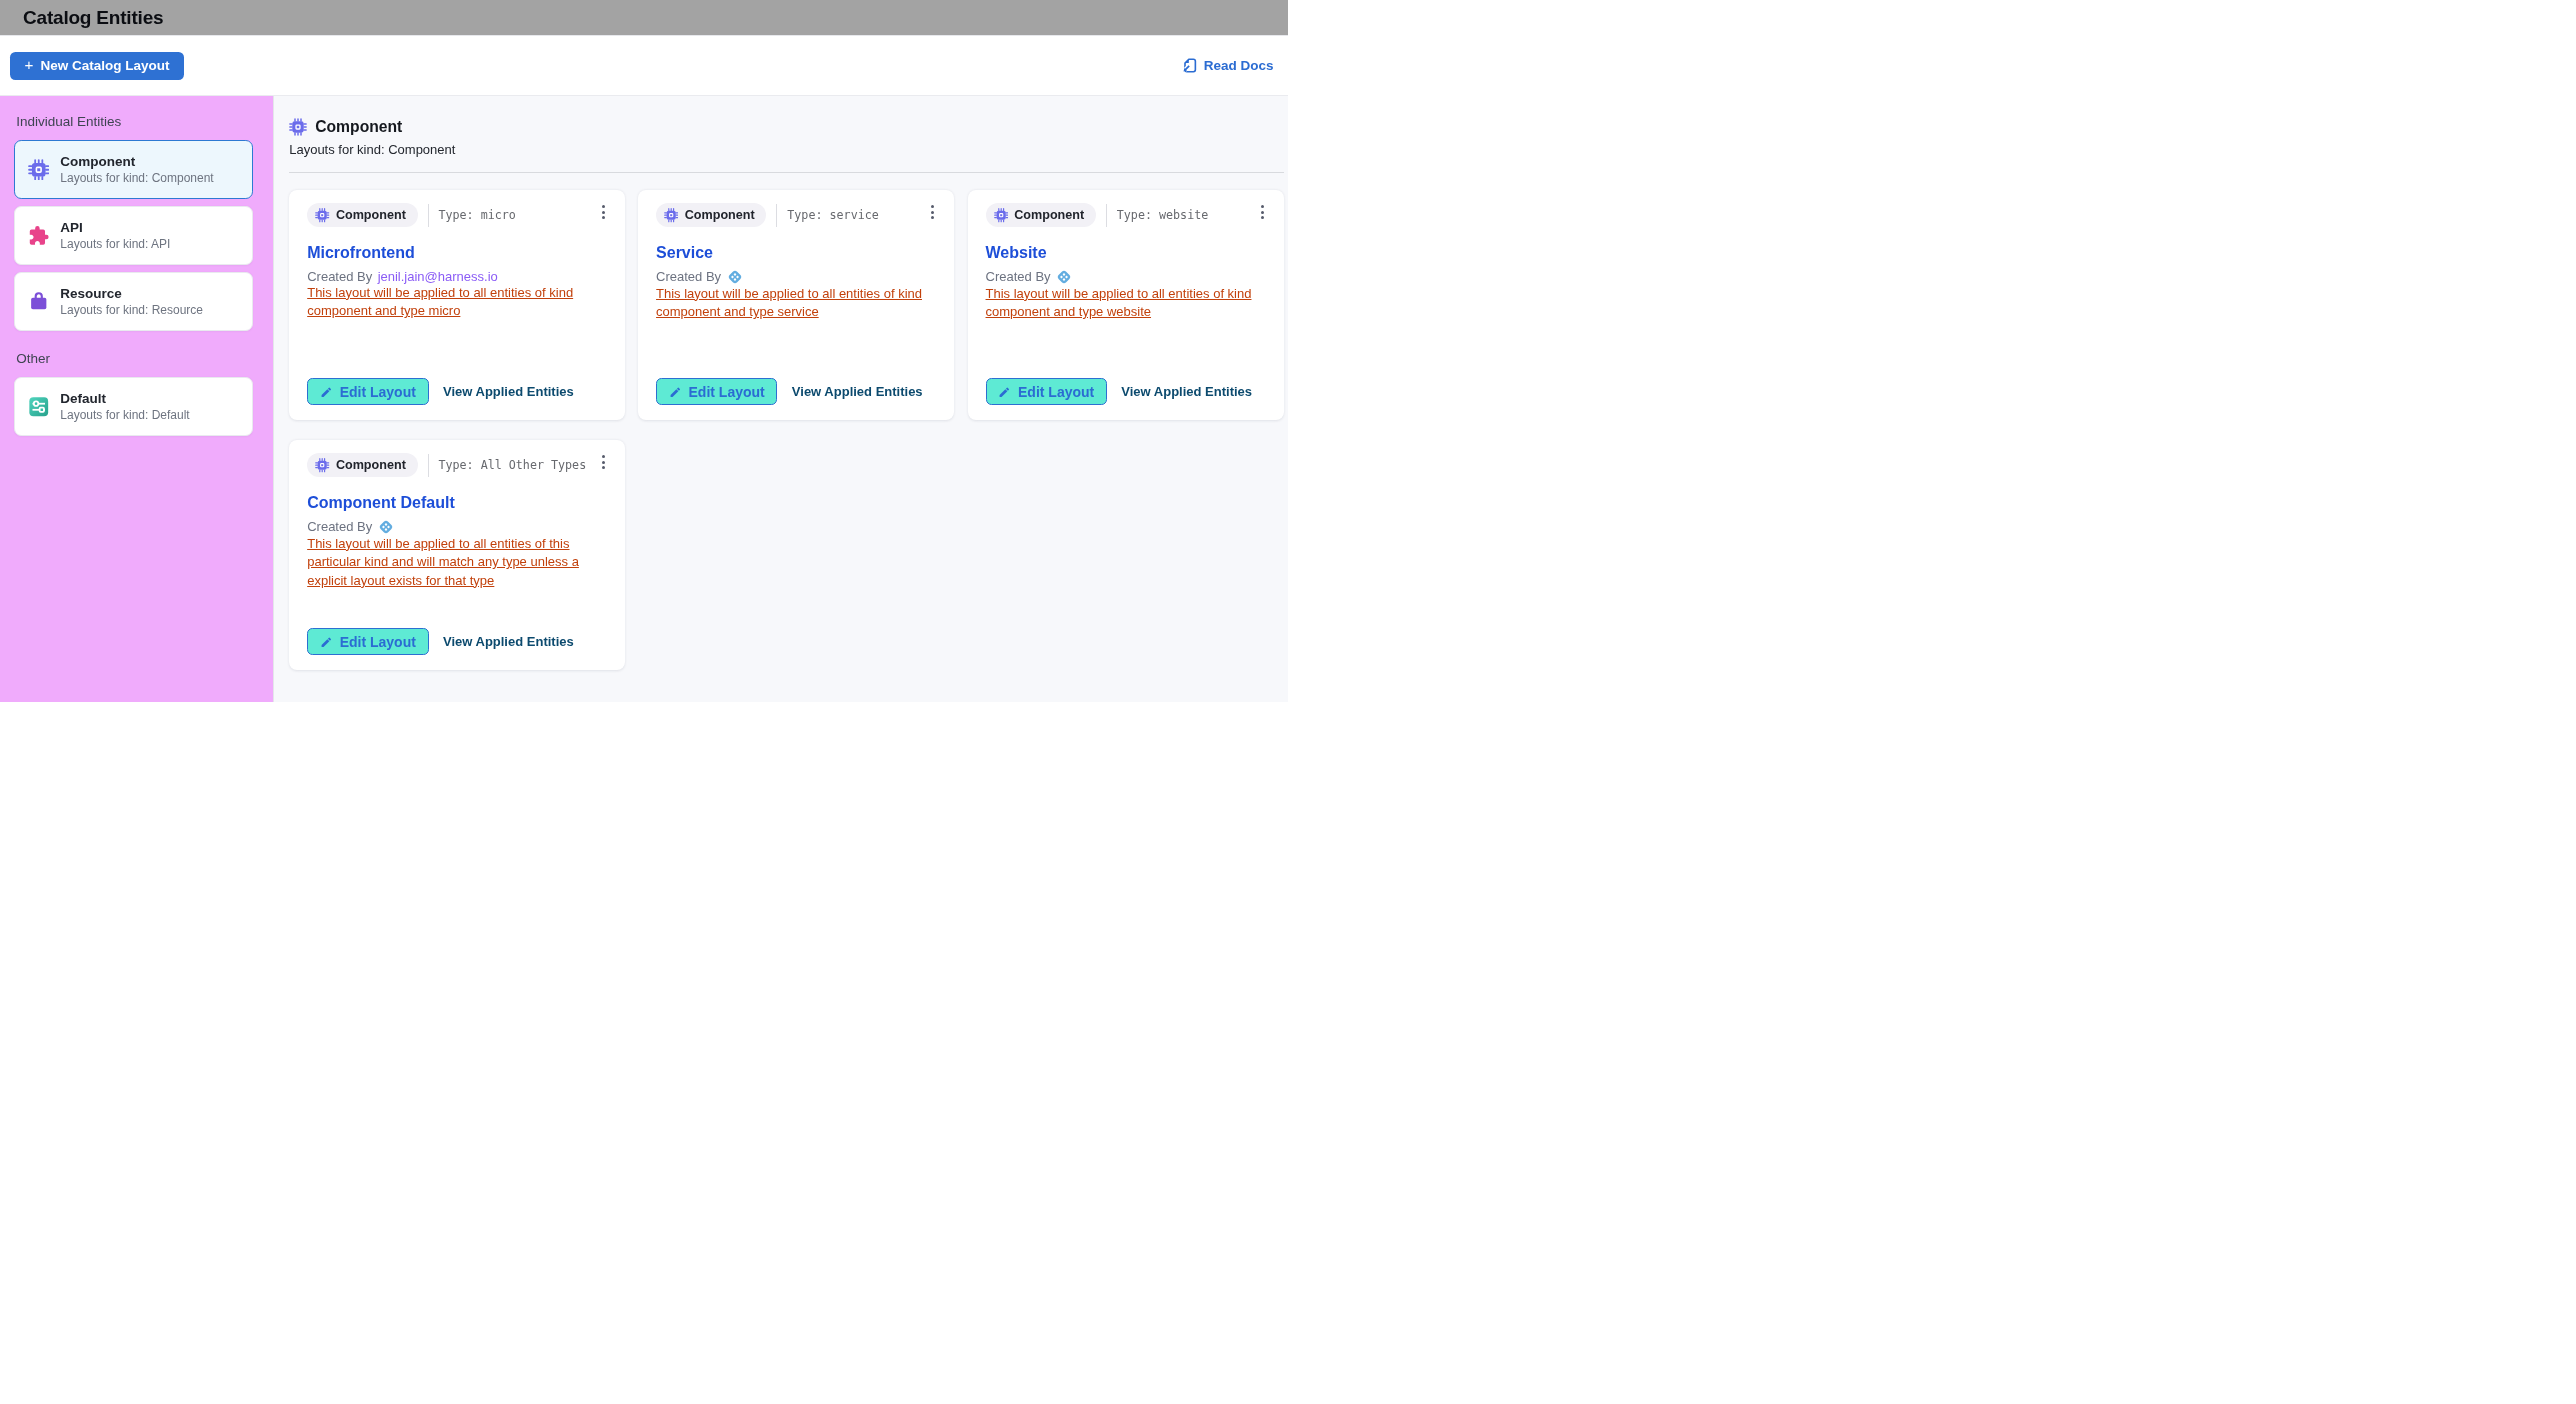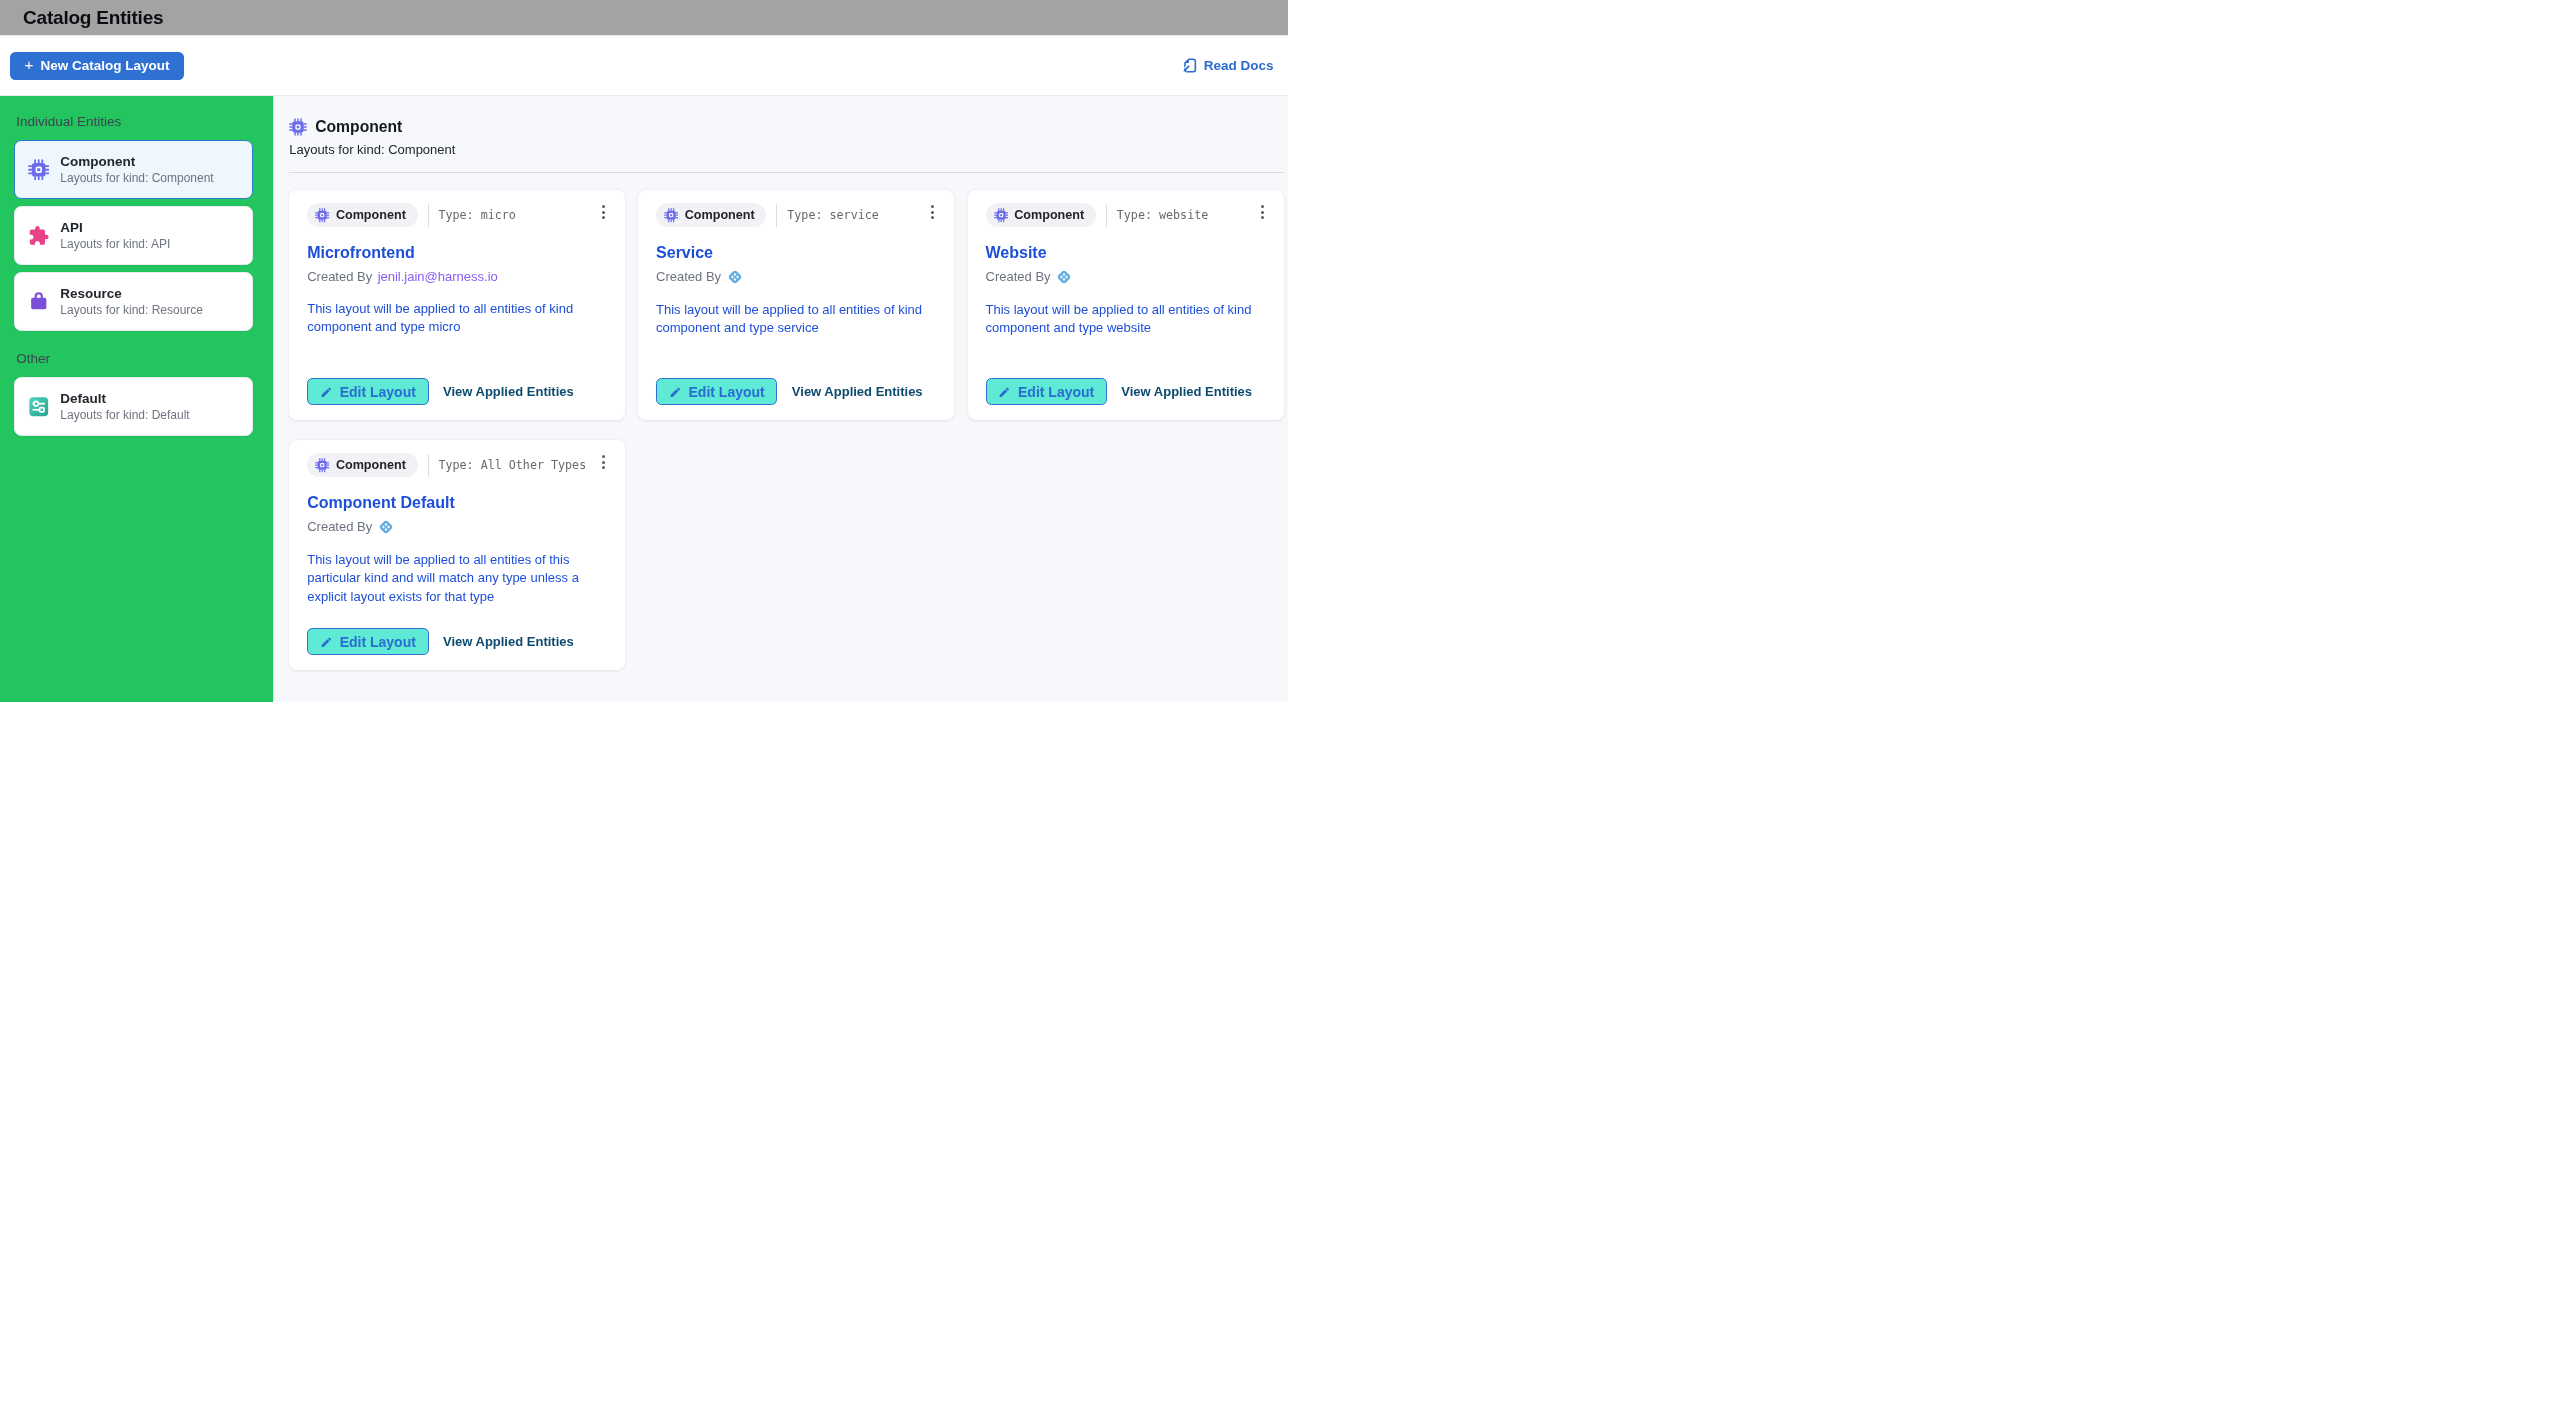--- a/index.html
+++ b/index.html
@@ -20,21 +20,21 @@
                  border:none; border-radius:5.4px; height:28px; padding:0 14.4px; font-size:13.5px;
                  font-weight:700; cursor:pointer; font-family:inherit; }
   .btn-primary .plus { font-size:15.2px; font-weight:500; line-height:1; margin-top:-0.9px; }
   .read-docs { display:inline-flex; align-items:center; gap:6.3px; color:#2b6cd2; font-size:13.5px;
                font-weight:700; text-decoration:none; cursor:pointer; }
 
   
   .body { flex:1 1 auto; display:flex; border-top:0.9px solid #eaebef; min-height:0; }
 
   
-  .sidebar { width:274px; flex:0 0 274px; background:#22c55e; border-right:0.9px solid #e4e6ea;
+  .sidebar { width:274px; flex:0 0 274px; background:#f0abfc; border-right:0.9px solid #e4e6ea;
              padding:18px 20px 0 14.4px; overflow:hidden; }
   .section-label { font-size:13.5px; font-weight:500; color:#3f4452; margin:0 1.8px 10.8px; }
   .section + .section { margin-top:20px; }
   .side-item { display:flex; align-items:center; gap:10.8px; background:#fff;
                border:0.9px solid #e9eaef; border-radius:7.2px; height:59px; padding:0 10.8px 0 12.6px;
                margin-bottom:7.2px; cursor:pointer; box-shadow:0 0.9px 1.8px rgba(25,35,60,.04); }
   .side-item.selected { background:#edf7fd; border:1.3px solid #2d79d2; box-shadow:none; }
   .side-item .texts { display:flex; flex-direction:column; gap:1.8px; }
   .side-item .item-title { font-size:13.5px; font-weight:700; color:#22262e; }
   .side-item .item-sub { font-size:12px; color:#6e7480; }
@@ -57,21 +57,21 @@
   .vsep { width:0.9px; height:23px; background:#dcdde2; }
   .type-text { font-family:"DejaVu Sans Mono", monospace; font-size:11.7px; color:#67696e; white-space:nowrap;text-align:right; }
   .kebab { margin-left:auto; align-self:flex-start; margin-top:-1.8px; display:flex; flex-direction:column;
            gap:2.3px; padding:3.6px 5.4px; cursor:pointer; }
   .kebab i { width:3.2px; height:3.2px; border-radius:50%; background:#565b6b; display:block; }
 
   .card-title { font-size:16px; font-weight:700; color:#1d4ed8; margin-top:17px; }
   .created-row { margin-top:6.3px; font-size:13px; color:#6c7280; display:flex; align-items:center; gap:5.4px; }
   .created-link { color:#8b5cf6; text-decoration:none; cursor:pointer; }
   .harness-ico { width:16px; height:16px; display:inline-block; }
-  .card-desc { margin-top:16px; font-size:13px; line-height:1.42; color:#1d4ed8; max-width:285px; }
+  .card-desc { font-size:13px; line-height:1.42; color:#c2410c; max-width:285px;text-decoration:underline; }
   .card-footer { margin-top:auto; display:flex; align-items:center; gap:14.4px; padding-top:10.8px; }
   .btn-edit { display:inline-flex; align-items:center; gap:7.2px; height:27px; padding:0 11.7px;
               background:#5eead4; border:1.3px solid #2d6fd1; border-radius:5.4px; color:#2b6cd2;
               font-size:14px; font-weight:700; cursor:pointer; font-family:inherit; }
   .view-link { color:#0c4a6e; font-size:13px; font-weight:700; text-decoration:none; cursor:pointer; }
 </style>
 </head>
 <body>
 
 <svg width="0" height="0" style="position:absolute">

